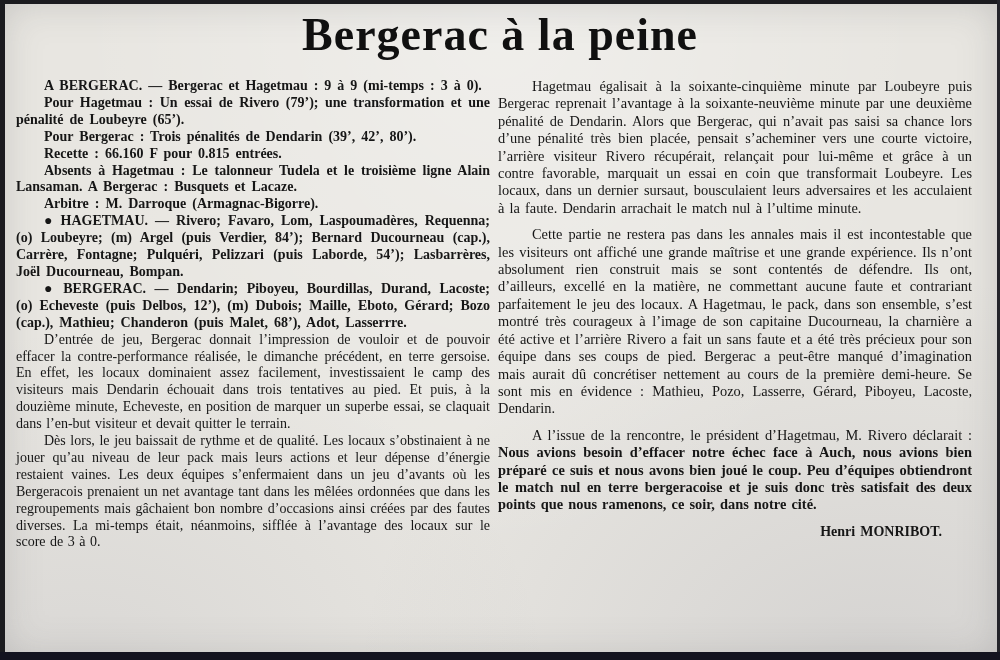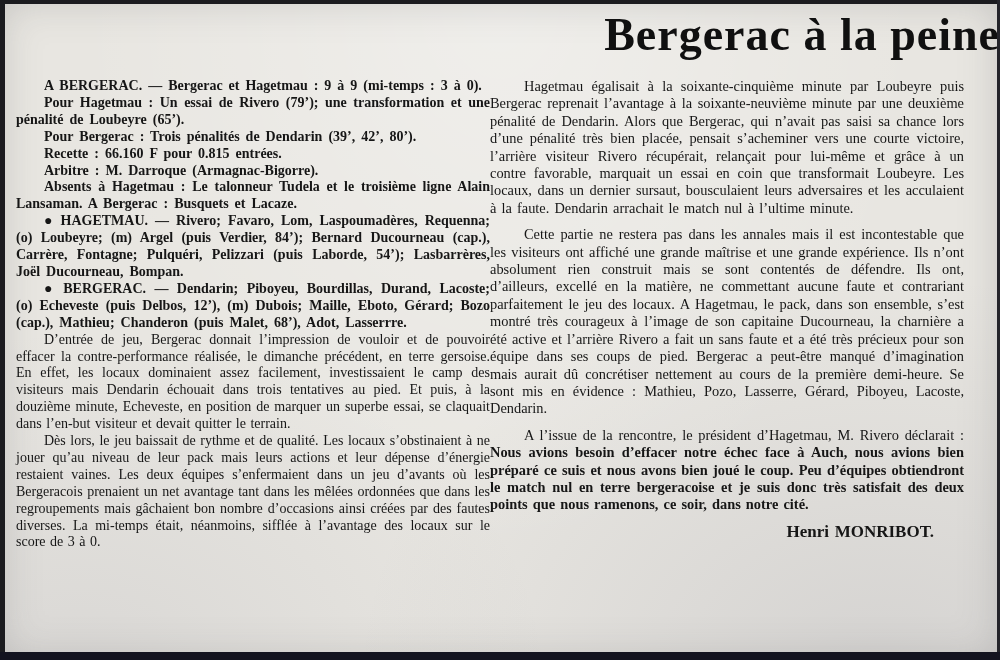--- a/index.html
+++ b/index.html
@@ -18,31 +18,31 @@
     font-family: "Liberation Serif", serif;
     box-shadow: inset 0 0 40px rgba(90,90,95,0.25);
   }
   .edge-top    { position:absolute; top:0; left:0; right:0; height:4px; background:#1b1b1f; }
   .edge-left   { position:absolute; top:0; left:0; bottom:0; width:5px; background:#1b1b1f; }
   .edge-right  { position:absolute; top:0; right:0; bottom:0; width:3px; background:#24242a; }
   .edge-bottom { position:absolute; bottom:0; left:0; right:0; height:8px; background:#13131f; }
 
   .title {
     margin: 8px 0 6px;
-    text-align: right;
+    text-align: center;
     font-size: 46px;
     line-height: 54px;
     font-weight: bold;
     letter-spacing: 1px;
     color: #101010;
   }
 
   .columns {
     display: flex;
-    gap: 0;
+    gap: 8px;
     padding: 10px 0 0 16px;
   }
   .col { text-align: justify; }
   .col-left {
     width: 474px;
     font-size: 14px;
     line-height: 16.9px;
     word-spacing: 1px;
   }
   .col-right {
@@ -53,41 +53,41 @@
   }
   .col-left p  { margin: 0; text-indent: 28px; }
   .col-right p { margin: 0 0 9px; text-indent: 34px; }
   .lead { font-weight: bold; word-spacing: 2.5px; }
   .quote-text { font-weight: bold; }
   .signature {
     text-align: right;
     font-weight: bold;
     padding-right: 30px;
     margin-top: 1px;
-    font-size: 17px;
+    font-size: 14px;
   }
 </style>
 </head>
 <body>
 
 <div class="page">
   <div class="edge-top"></div>
   <div class="edge-left"></div>
   <div class="edge-right"></div>
 
   <h1 class="title">Bergerac à la peine</h1>
 
   <div class="columns">
     <div class="col col-left">
       <p class="lead">A BERGERAC. — Bergerac et Hagetmau : 9 à 9 (mi-temps : 3 à 0).</p>
       <p class="lead">Pour Hagetmau : Un essai de Rivero (79’); une transformation et une pénalité de Loubeyre (65’).</p>
       <p class="lead">Pour Bergerac : Trois pénalités de Dendarin (39’, 42’, 80’).</p>
       <p class="lead">Recette : 66.160 F pour 0.815 entrées.</p>
+      <p class="lead">Absents à Hagetmau : Le talonneur Tudela et le troisième ligne Alain Lansaman. A Bergerac : Busquets et Lacaze.</p>
       <p class="lead">Arbitre : M. Darroque (Armagnac-Bigorre).</p>
-      <p class="lead">Absents à Hagetmau : Le talonneur Tudela et le troisième ligne Alain Lansaman. A Bergerac : Busquets et Lacaze.</p>
       <p class="lead">● HAGETMAU. — Rivero; Favaro, Lom, Laspoumadères, Requenna; (o) Loubeyre; (m) Argel (puis Verdier, 84’); Bernard Ducourneau (cap.), Carrère, Fontagne; Pulquéri, Pelizzari (puis Laborde, 54’); Lasbarrères, Joël Ducourneau, Bompan.</p>
       <p class="lead">● BERGERAC. — Dendarin; Piboyeu, Bourdillas, Durand, Lacoste; (o) Echeveste (puis Delbos, 12’), (m) Dubois; Maille, Eboto, Gérard; Bozo (cap.), Mathieu; Chanderon (puis Malet, 68’), Adot, Lasserrre.</p>
       <p>D’entrée de jeu, Bergerac donnait l’impression de vouloir et de pouvoir effacer la contre-performance réalisée, le dimanche précédent, en terre gersoise. En effet, les locaux dominaient assez facilement, investissaient le camp des visiteurs mais Dendarin échouait dans trois tentatives au pied. Et puis, à la douzième minute, Echeveste, en position de marquer un superbe essai, se claquait dans l’en-but visiteur et devait quitter le terrain.</p>
       <p>Dès lors, le jeu baissait de rythme et de qualité. Les locaux s’obstinaient à ne jouer qu’au niveau de leur pack mais leurs actions et leur dépense d’énergie restaient vaines. Les deux équipes s’enfermaient dans un jeu d’avants où les Bergeracois prenaient un net avantage tant dans les mêlées ordonnées que dans les regroupements mais gâchaient bon nombre d’occasions ainsi créées par des fautes diverses. La mi-temps était, néanmoins, sifflée à l’avantage des locaux sur le score de 3 à 0.</p>
     </div>
 
     <div class="col col-right">
       <p>Hagetmau égalisait à la soixante-cinquième minute par Loubeyre puis Bergerac reprenait l’avantage à la soixante-neuvième minute par une deuxième pénalité de Dendarin. Alors que Bergerac, qui n’avait pas saisi sa chance lors d’une pénalité très bien placée, pensait s’acheminer vers une courte victoire, l’arrière visiteur Rivero récupérait, relançait pour lui-même et grâce à un contre favorable, marquait un essai en coin que transformait Loubeyre. Les locaux, dans un dernier sursaut, bousculaient leurs adversaires et les acculaient à la faute. Dendarin arrachait le match nul à l’ultime minute.</p>
       <p>Cette partie ne restera pas dans les annales mais il est incontestable que les visiteurs ont affiché une grande maîtrise et une grande expérience. Ils n’ont absolument rien construit mais se sont contentés de défendre. Ils ont, d’ailleurs, excellé en la matière, ne commettant aucune faute et contrariant parfaitement le jeu des locaux. A Hagetmau, le pack, dans son ensemble, s’est montré très courageux à l’image de son capitaine Ducourneau, la charnière a été active et l’arrière Rivero a fait un sans faute et a été très précieux pour son équipe dans ses coups de pied. Bergerac a peut-être manqué d’imagination mais aurait dû concrétiser nettement au cours de la première demi-heure. Se sont mis en évidence : Mathieu, Pozo, Lasserre, Gérard, Piboyeu, Lacoste, Dendarin.</p>
       <p>

